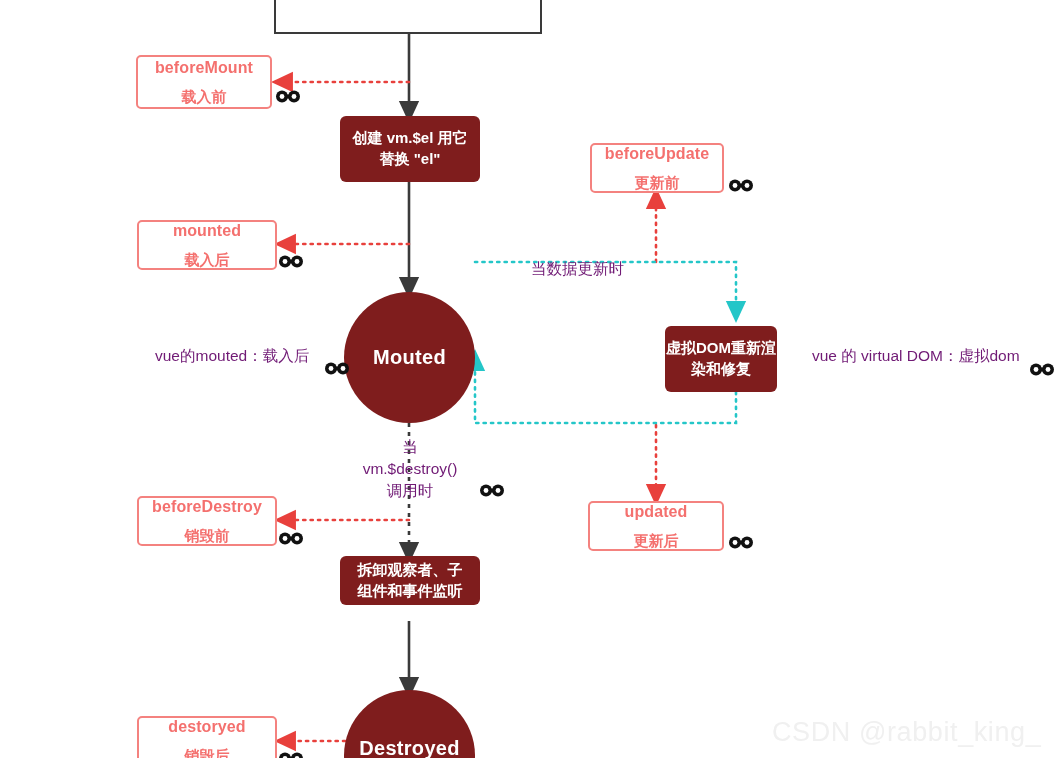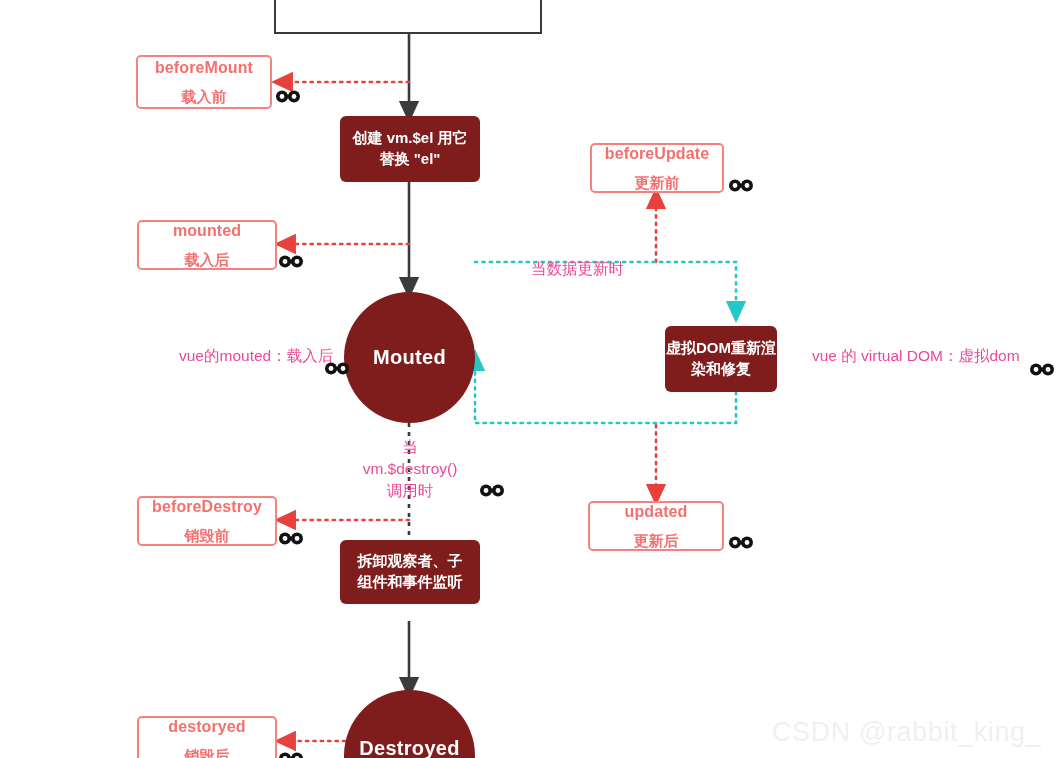--- a/index.html
+++ b/index.html
@@ -56,21 +56,21 @@
     letter-spacing:.3px;
   }
 
   .plain-rect{
     border:2px solid #3a3a3a;
     background:#ffffff;
   }
 
   .note{
     position:absolute;
-    color:#ec4899;
+    color:#701a75;
     font-size:15.5px;
     line-height:1.42;
     white-space:nowrap;
   }
   .note.center{text-align:center;}
 
   
   .glasses{position:absolute;width:24px;height:13px;}
 
   
@@ -145,21 +145,21 @@
   <div class="node green-box" style="left:340px;top:116px;width:140px;height:66px;">
     <span>创建 vm.$el 用它</span>
     <span>替换 "el"</span>
   </div>
 
   <div class="node green-box" style="left:665px;top:326px;width:112px;height:66px;">
     <span>虚拟DOM重新渲</span>
     <span>染和修复</span>
   </div>
 
-  <div class="node green-box" style="left:340px;top:540px;width:140px;height:64px;">
+  <div class="node green-box" style="left:340px;top:556px;width:140px;height:49px;">
     <span>拆卸观察者、子</span>
     <span>组件和事件监听</span>
   </div>
 
   <div class="node circle" style="left:344px;top:292px;width:131px;height:131px;">
     <span>Mouted</span>
   </div>
   <div class="node circle" style="left:344px;top:690px;width:131px;height:131px;">
     <span style="margin-top:-14px;">Destroyed</span>
   </div>
@@ -187,21 +187,21 @@
   <div class="node hook-box" style="left:137px;top:496px;width:140px;height:50px;">
     <span class="ln1">beforeDestroy</span>
     <span class="ln2">销毁前</span>
   </div>
 
   <div class="node hook-box" style="left:137px;top:716px;width:140px;height:50px;">
     <span class="ln1">destoryed</span>
     <span class="ln2">销毁后</span>
   </div>
 
-  <div class="note" style="left:155px;top:345px;margin-left:24px;">vue的mouted：载入后</div>
+  <div class="note" style="left:155px;top:345px;">vue的mouted：载入后</div>
 
   <div class="note" style="left:812px;top:345px;">vue 的 virtual DOM：虚拟dom</div>
 
   <div class="note" style="left:531px;top:258px;">当数据更新时</div>
 
   <div class="note center" style="left:358px;top:436px;width:104px;">
     <div>当</div>
     <div>vm.$destroy()</div>
     <div>调用时</div>
   </div>

